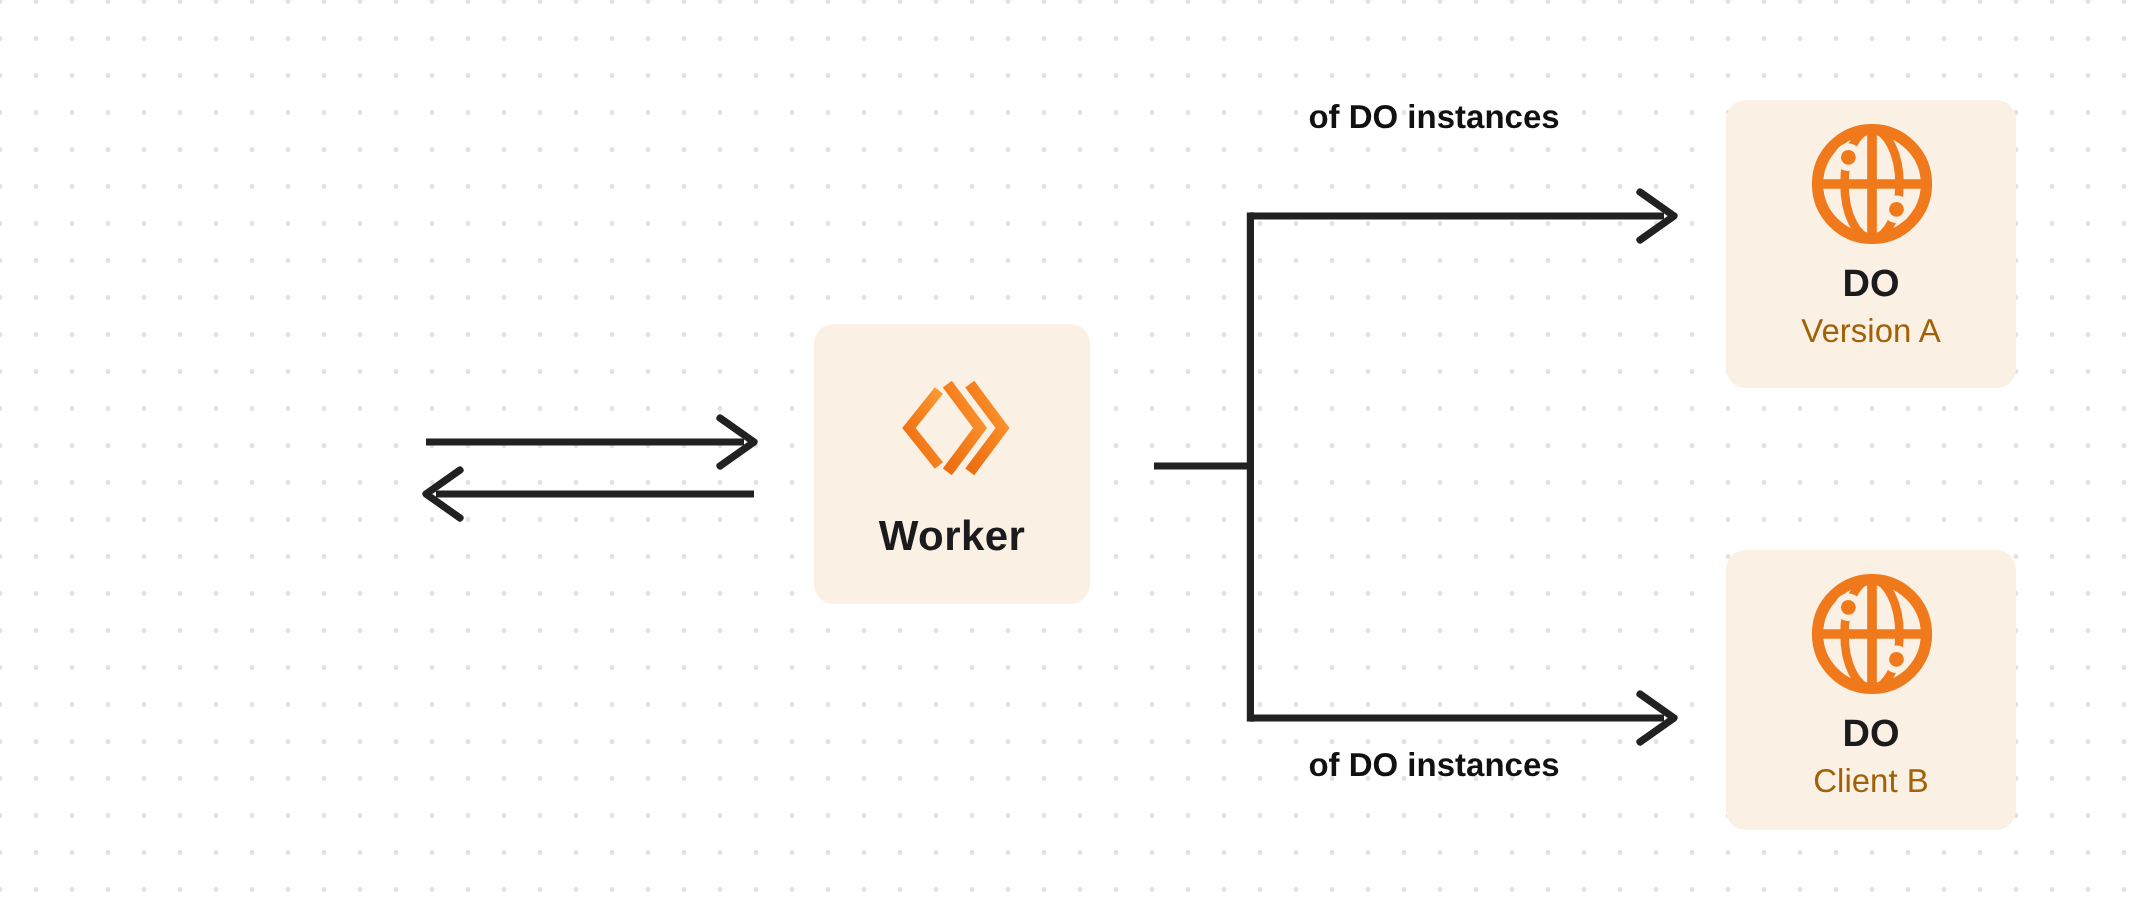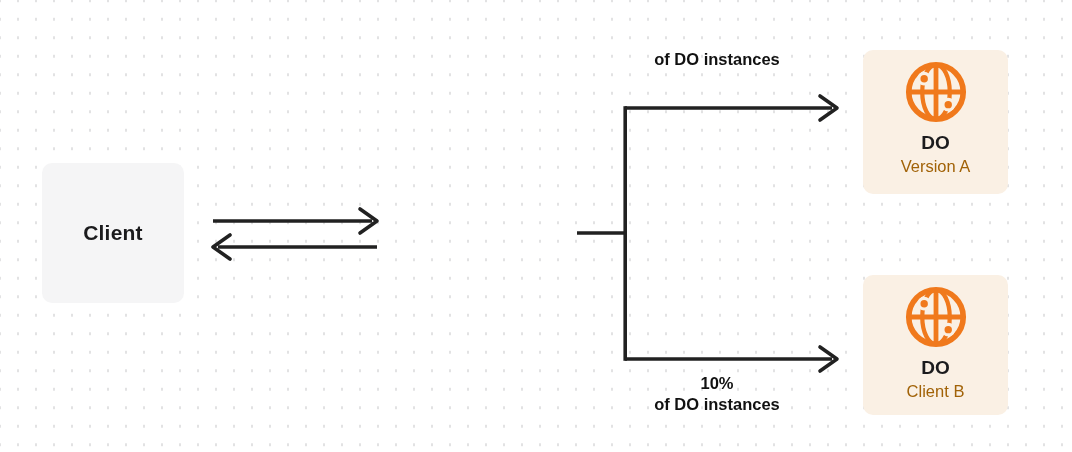--- a/index.html
+++ b/index.html
@@ -122,24 +122,38 @@
     <g>
       <path class="ln" d="M577 233 H627"></path>
       <path class="ln" d="M625.2 106.2 V 360.8"></path>
       <path class="ln" d="M625 108 H832"></path>
       <path class="hd" d="M820 96 L837 108 L820 120"></path>
       <path class="ln" d="M625 359 H832"></path>
       <path class="hd" d="M820 347 L837 359 L820 371"></path>
     </g>
   </svg>
 
-  <div class="node node-client">
-    <span class="node-label">Client</span>
+
+  <div class="node node-worker">
+    <span class="icon-wrap">
+      <svg width="58" height="62" viewBox="0 0 62 64">
+        <defs>
+          <linearGradient id="wg" x1="0" y1="1" x2="1" y2="0">
+            <stop offset="0" stop-color="#ec6c10"></stop>
+            <stop offset="0.55" stop-color="#f6821f"></stop>
+            <stop offset="1" stop-color="#f99a36"></stop>
+          </linearGradient>
+        </defs>
+        <path d="M24 12 L8 32 L24 52" fill="none" stroke="url(#wg)" stroke-width="5.6"></path>
+        <path d="M28.5 8.5 L46 32 L28.5 55.5" fill="none" stroke="url(#wg)" stroke-width="6"></path>
+        <path d="M40.5 8.5 L58 32 L40.5 55.5" fill="none" stroke="url(#wg)" stroke-width="6"></path>
+      </svg>
+    </span>
+    <span class="node-label">Worker</span>
   </div>
-
 
   <div class="node node-do node-do-a">
     <span class="icon-wrap">
       <svg width="66" height="66" viewBox="0 0 48 48">
         <g fill="none" stroke="#f0791c">
           <circle cx="24" cy="24" r="19.8" stroke-width="4.1"></circle>
           <line x1="24" y1="5" x2="24" y2="43" stroke-width="3.5"></line>
           <line x1="5" y1="24" x2="43" y2="24" stroke-width="3.5"></line>
           <ellipse cx="24" cy="24" rx="10" ry="19.8" stroke-width="3.1"></ellipse>
         </g>
@@ -169,17 +183,16 @@
       </svg>
     </span>
     <span class="do-title">DO</span>
     <span class="do-subtitle">Client B</span>
   </div>
 
   <div class="edge-label edge-label-a">
     <div>of DO instances</div>
   </div>
   <div class="edge-label edge-label-b">
-    <div>10%</div>
     <div>of DO instances</div>
   </div>
 
 </div>
 
 </body></html>

